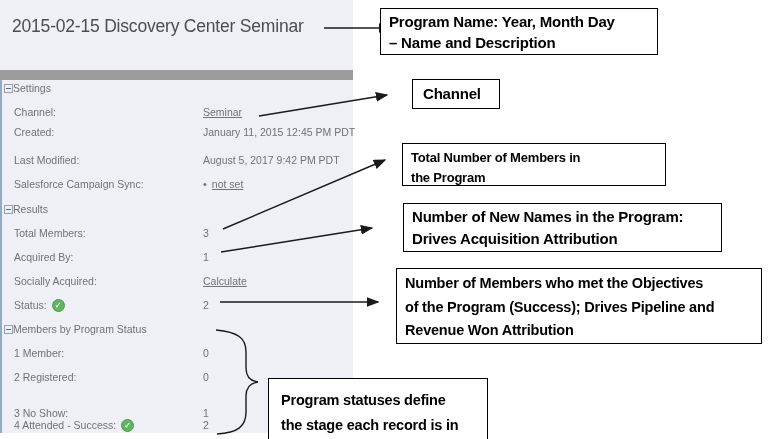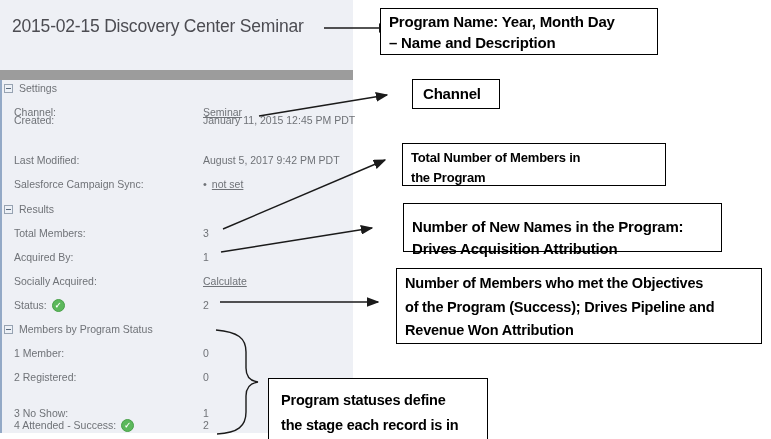--- a/index.html
+++ b/index.html
@@ -26,21 +26,21 @@
   .row{
     position:absolute;left:0;width:353px;height:16px;line-height:16px;
     font-size:10.5px;color:#6f7277;
   }
   .row .flabel{
     position:absolute;left:14px;top:0;display:flex;align-items:center;gap:5px;white-space:nowrap;
   }
   .row .fvalue{
     position:absolute;left:203px;top:0;display:flex;align-items:center;gap:5px;white-space:nowrap;
   }
-  .row.section{display:flex;align-items:center;gap:6px;padding-left:4px;box-sizing:border-box;}
+  .row.section{display:flex;align-items:center;gap:0;padding-left:4px;box-sizing:border-box;}
   .collapse-icon{
     display:inline-block;width:9px;height:9px;box-sizing:border-box;
     border:1px solid #97a3b2;background:#edf1f7;position:relative;flex:0 0 auto;
   }
   .collapse-icon::after{
     content:"";position:absolute;left:1px;right:1px;top:3px;height:1px;background:#5b6b7d;
   }
   .check-icon{
     display:inline-block;width:11px;height:11px;border-radius:50%;
     background:#5cb85c;border:1px solid #48a048;box-sizing:content-box;
@@ -73,21 +73,21 @@
           <span>Settings</span>
         </div>
         <div class="row field" style="top: 104px;">
           <span class="flabel">
             <span>Channel:</span>
           </span>
           <span class="fvalue">
             <span class="link">Seminar</span>
           </span>
         </div>
-        <div class="row field" style="top: 112px;">
+        <div class="row field" style="top: 124px;">
           <span class="flabel">
             <span>Created:</span>
           </span>
           <span class="fvalue">
             <span>January 11, 2015 12:45 PM PDT</span>
           </span>
         </div>
         <div class="row field" style="top: 152px;">
           <span class="flabel">
             <span>Last Modified:</span>
@@ -195,21 +195,21 @@
     <line x1="220" y1="302" x2="378" y2="302" marker-end="url(#ah)"></line>
     <path d="M216,330 C238,332 246,338 246,352 L246,368 C246,377 250,381 258,382 C250,383 246,387 246,396 L246,412 C246,426 238,433 217,434"></path>
   </svg>
 
   <div id="annotations">
       <div class="ann" style="left: 380px; top: 8px; width: 278px; height: 47px; font-size: 15px; line-height: 21px; padding: 2px 8px;">Program Name: Year, Month Day
 – Name and Description</div>
       <div class="ann" style="left: 412px; top: 79px; width: 88px; height: 30px; font-size: 15px; line-height: 24px; padding: 2px 10px;">Channel</div>
       <div class="ann" style="left: 402px; top: 143px; width: 264px; height: 43px; font-size: 13px; line-height: 19.5px; padding: 4px 8px;">Total Number of Members in
 the Program</div>
-      <div class="ann" style="left: 403px; top: 203px; width: 319px; height: 49px; font-size: 15px; line-height: 22px; padding: 12px 8px;">Number of New Names in the Program:
+      <div class="ann" style="left: 403px; top: 203px; width: 319px; height: 49px; font-size: 15px; line-height: 22px; padding: 2px 8px;">Number of New Names in the Program:
 Drives Acquisition Attribution</div>
       <div class="ann" style="left: 396px; top: 268px; width: 366px; height: 76px; font-size: 14.5px; line-height: 23.5px; padding: 3px 8px;">Number of Members who met the Objectives
 of the Program (Success); Drives Pipeline and
 Revenue Won Attribution</div>
       <div class="ann" style="left: 268px; top: 378px; width: 220px; height: 71px; font-size: 14.5px; line-height: 25px; padding: 9px 12px;">Program statuses define
 the stage each record is in</div>
     </div>
 
 </div>
 

